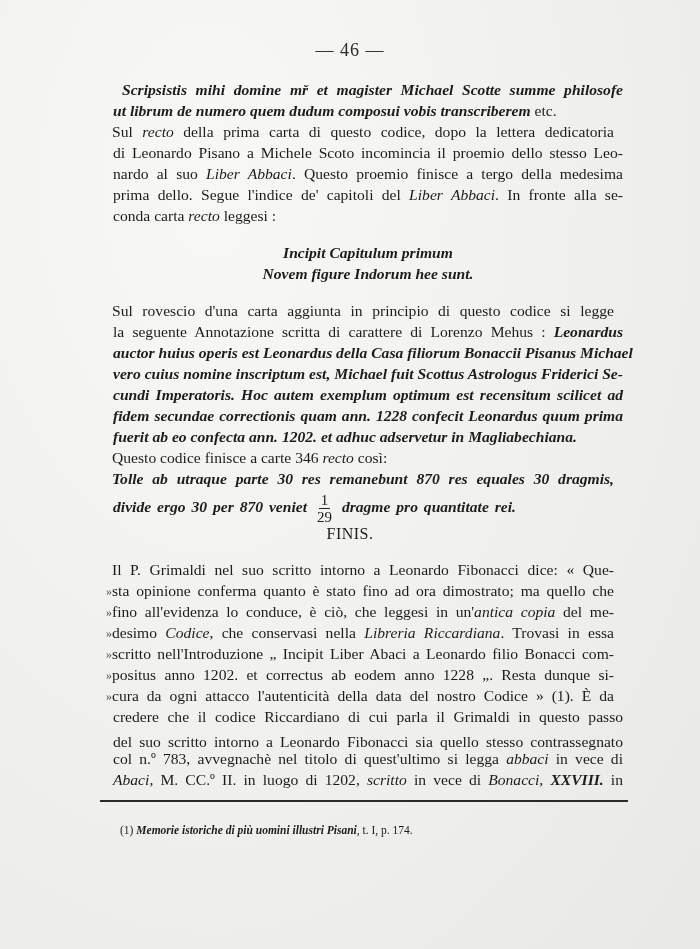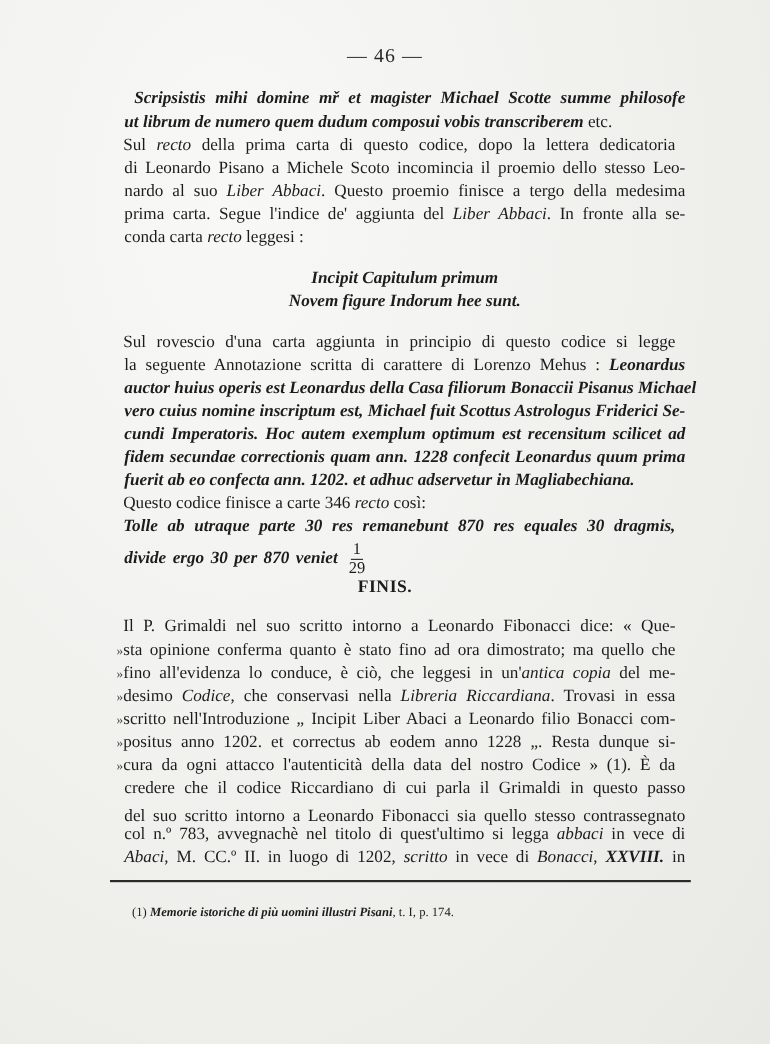--- a/index.html
+++ b/index.html
@@ -35,36 +35,36 @@
     .rule {
       position: absolute; left: 100px; top: 800px; width: 528px; height: 2px;
       background: #2a2a2a;
     }
     .footnote {
       position: absolute; left: 120px; top: 822px; font-size: 11.5px; line-height: 16px;
       white-space: nowrap;
     }
     .finis {
       position: absolute; left: 0; width: 700px; top: 525px; text-align: center;
-      font-size: 16px; font-weight: bold; letter-spacing: 0.5px;
+      font-size: 16px; font-weight: normal; letter-spacing: 0.5px;
     }
   </style>
 </head>
 <body>
 
 <div>
   <div class="page-num">— 46 —</div>
 
   <div class="line indent2 bi" style="top:80px"><span>Scripsistis mihi domine mř et magister Michael Scotte summe philosofe</span></div>
   <div class="line last" style="top:101px"><span class="bi">ut librum de numero quem dudum composui vobis transcriberem</span><span> etc.</span></div>
 
   <div class="line indent" style="top:122px"><span>Sul </span><span class="i">recto</span><span> della prima carta di questo codice, dopo la lettera dedicatoria</span></div>
   <div class="line" style="top:143px"><span>di Leonardo Pisano a Michele Scoto incomincia il proemio dello stesso Leo-</span></div>
   <div class="line" style="top:164px"><span>nardo al suo </span><span class="i">Liber Abbaci</span><span>. Questo proemio finisce a tergo della medesima</span></div>
-  <div class="line" style="top:185px"><span>prima carta. Segue l'indice de' aggiunta del </span><span class="i">Liber Abbaci</span><span>. In fronte alla se-</span></div>
+  <div class="line" style="top:185px"><span>prima dello. Segue l'indice de' capitoli del </span><span class="i">Liber Abbaci</span><span>. In fronte alla se-</span></div>
   <div class="line last" style="top:206px"><span>conda carta </span><span class="i">recto</span><span> leggesi :</span></div>
 
   <div class="line center bi" style="top:243px">Incipit Capitulum primum</div>
   <div class="line center bi" style="top:264px">Novem figure Indorum hee sunt.</div>
 
   <div class="line indent" style="top:301px"><span>Sul rovescio d'una carta aggiunta in principio di questo codice si legge</span></div>
   <div class="line" style="top:322px"><span>la seguente Annotazione scritta di carattere di Lorenzo Mehus : </span><span class="bi">Leonardus</span></div>
   <div class="line bi" style="top:343px"><span>auctor huius operis est Leonardus della Casa filiorum Bonaccii Pisanus Michael</span></div>
   <div class="line bi" style="top:364px"><span>vero cuius nomine inscriptum est, Michael fuit Scottus Astrologus Friderici Se-</span></div>
   <div class="line bi" style="top:385px"><span>cundi Imperatoris. Hoc autem exemplum optimum est recensitum scilicet ad</span></div>
@@ -72,20 +72,21 @@
   <div class="line bi last" style="top:427px"><span>fuerit ab eo confecta ann. 1202. et adhuc adservetur in Magliabechiana.</span></div>
 
   <div class="line indent last" style="top:448px"><span>Questo codice finisce a carte 346 </span><span class="i">recto</span><span> così:</span></div>
   <div class="line indent bi" style="top:469px"><span>Tolle ab utraque parte 30 res remanebunt 870 res equales 30 dragmis,</span></div>
   <div class="line bi" style="top:492px; text-align:center; text-align-last:left; word-spacing:2px">
     <span>divide ergo 30 per 870 veniet</span>
     <span class="frac" style="font-style:normal;font-weight:normal">
       <span class="num">1</span>
       <span class="den">29</span>
     </span>
+    <span>dragme pro quantitate rei.</span>
   </div>
 
   <div class="finis">FINIS.</div>
 
   <div class="line indent" style="top:560px"><span>Il P. Grimaldi nel suo scritto intorno a Leonardo Fibonacci dice: « Que-</span></div>
 
   <span class="g" style="top:581px">»</span>
   <div class="line indent" style="top:581px"><span>sta opinione conferma quanto è stato fino ad ora dimostrato; ma quello che</span></div>
 
   <span class="g" style="top:602px">»</span>

